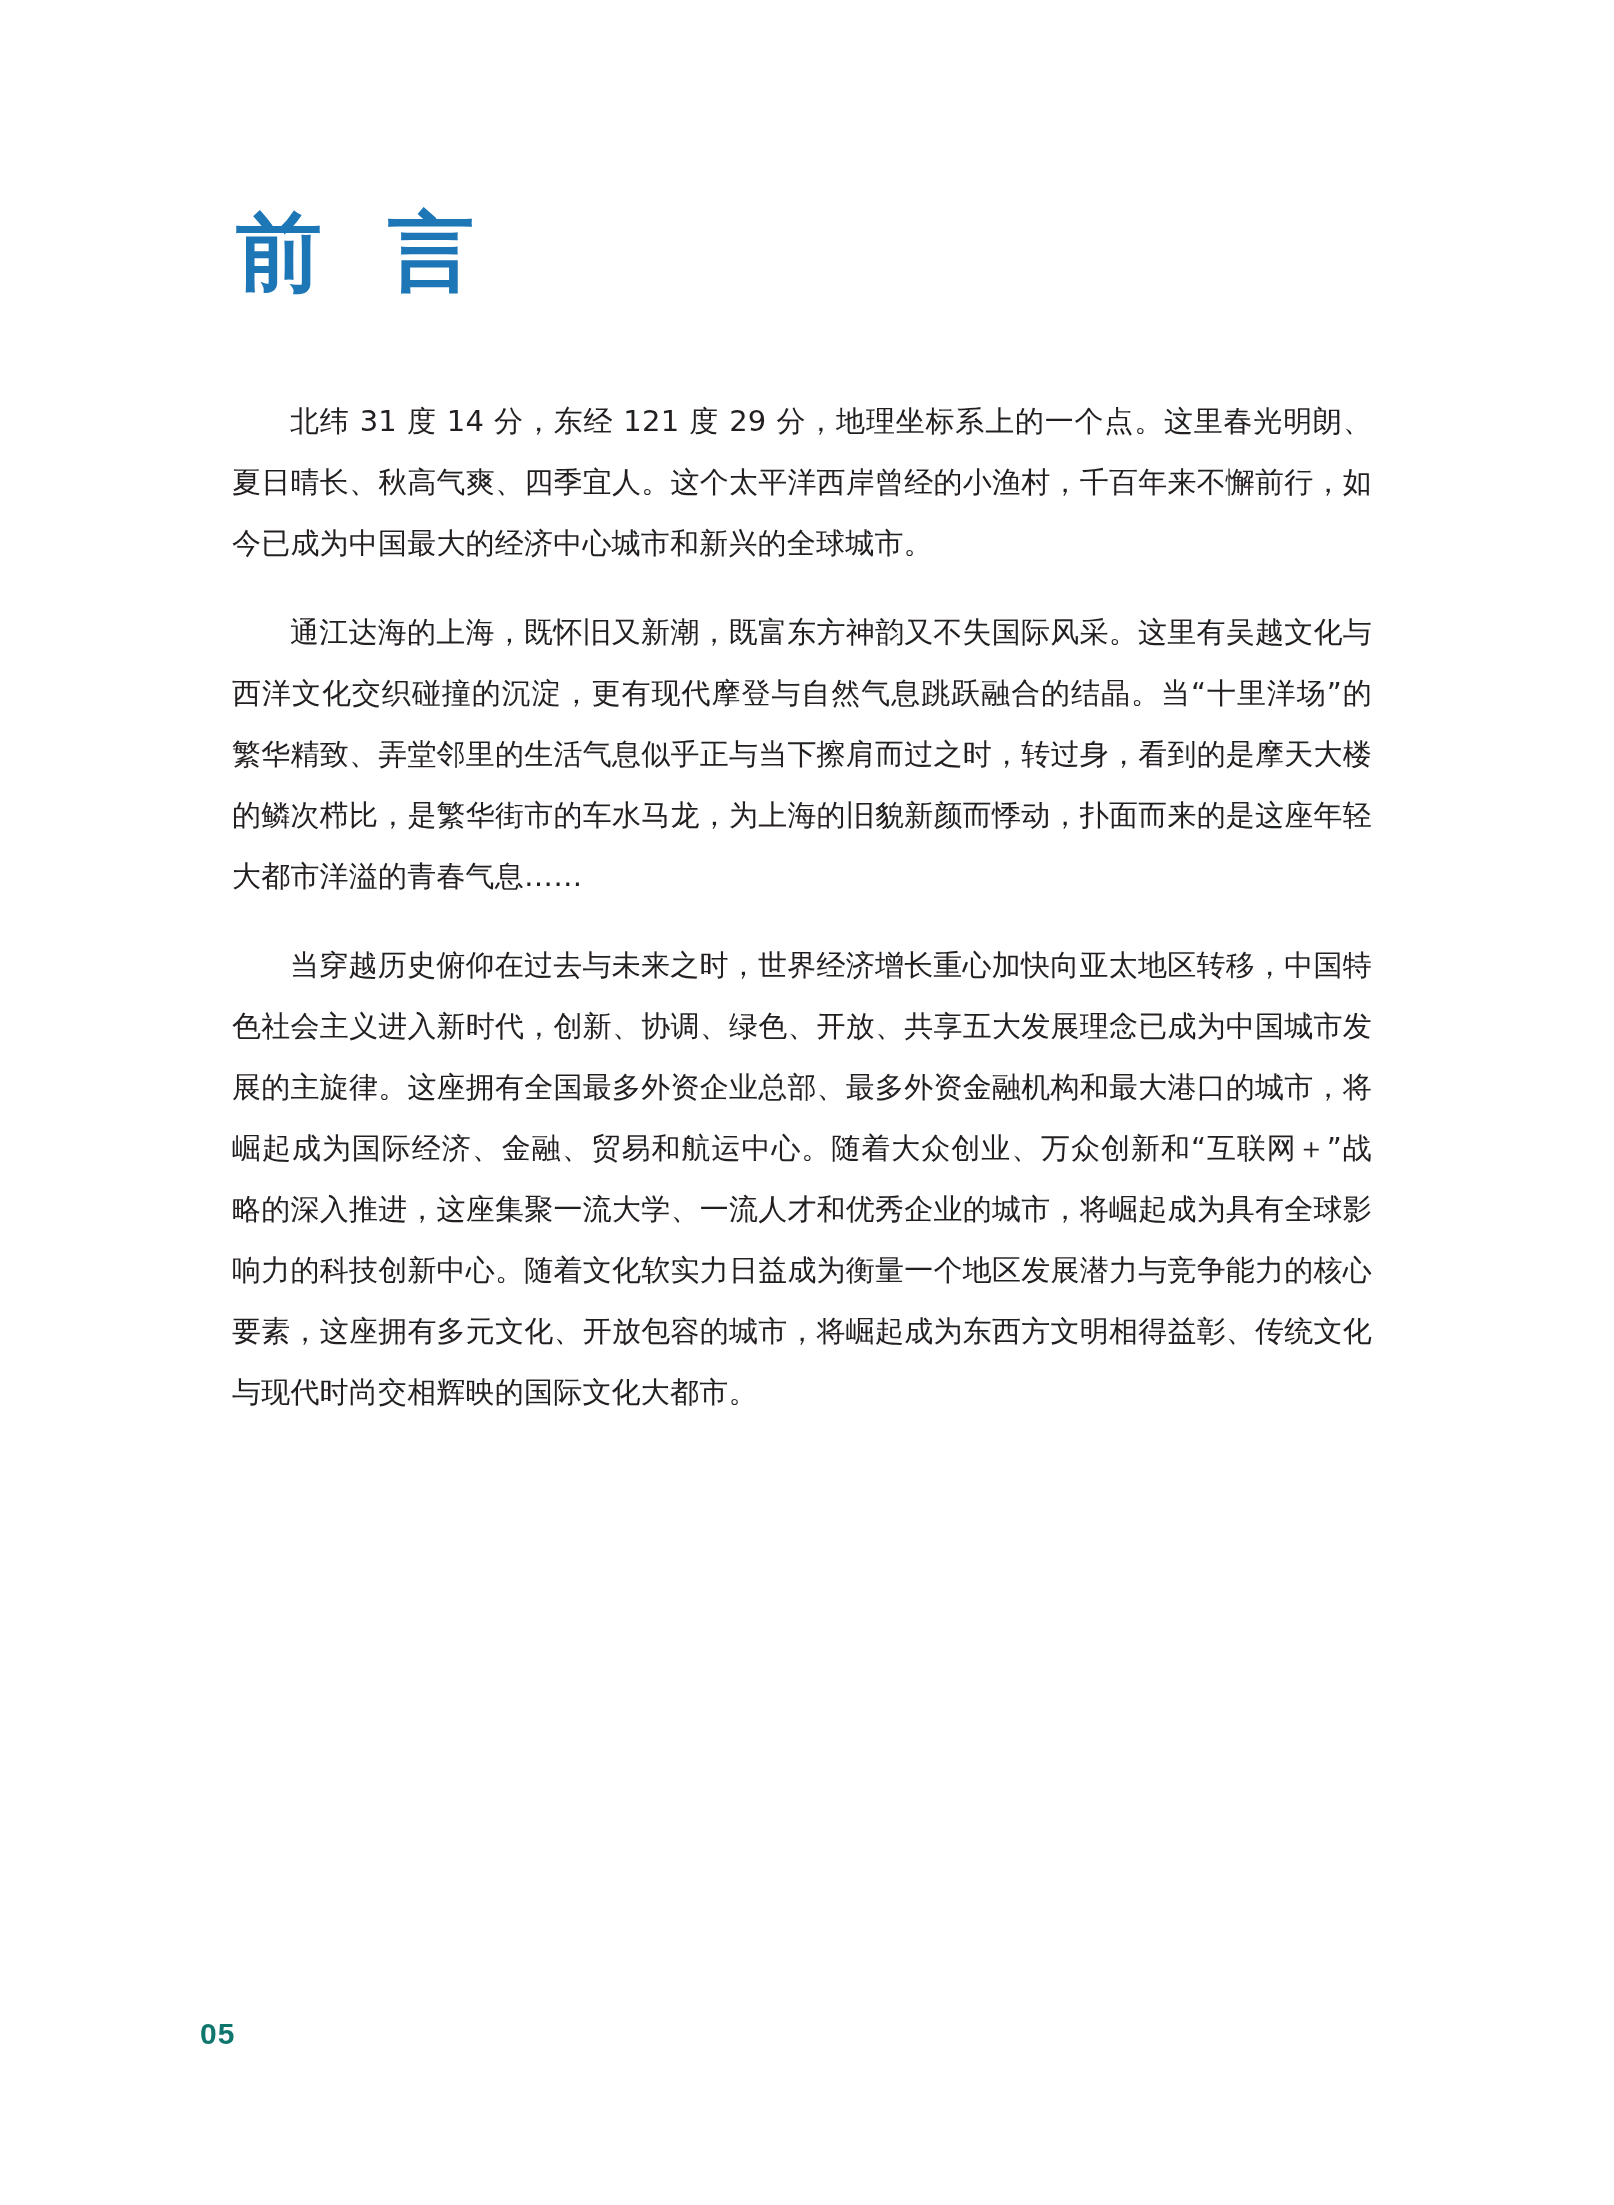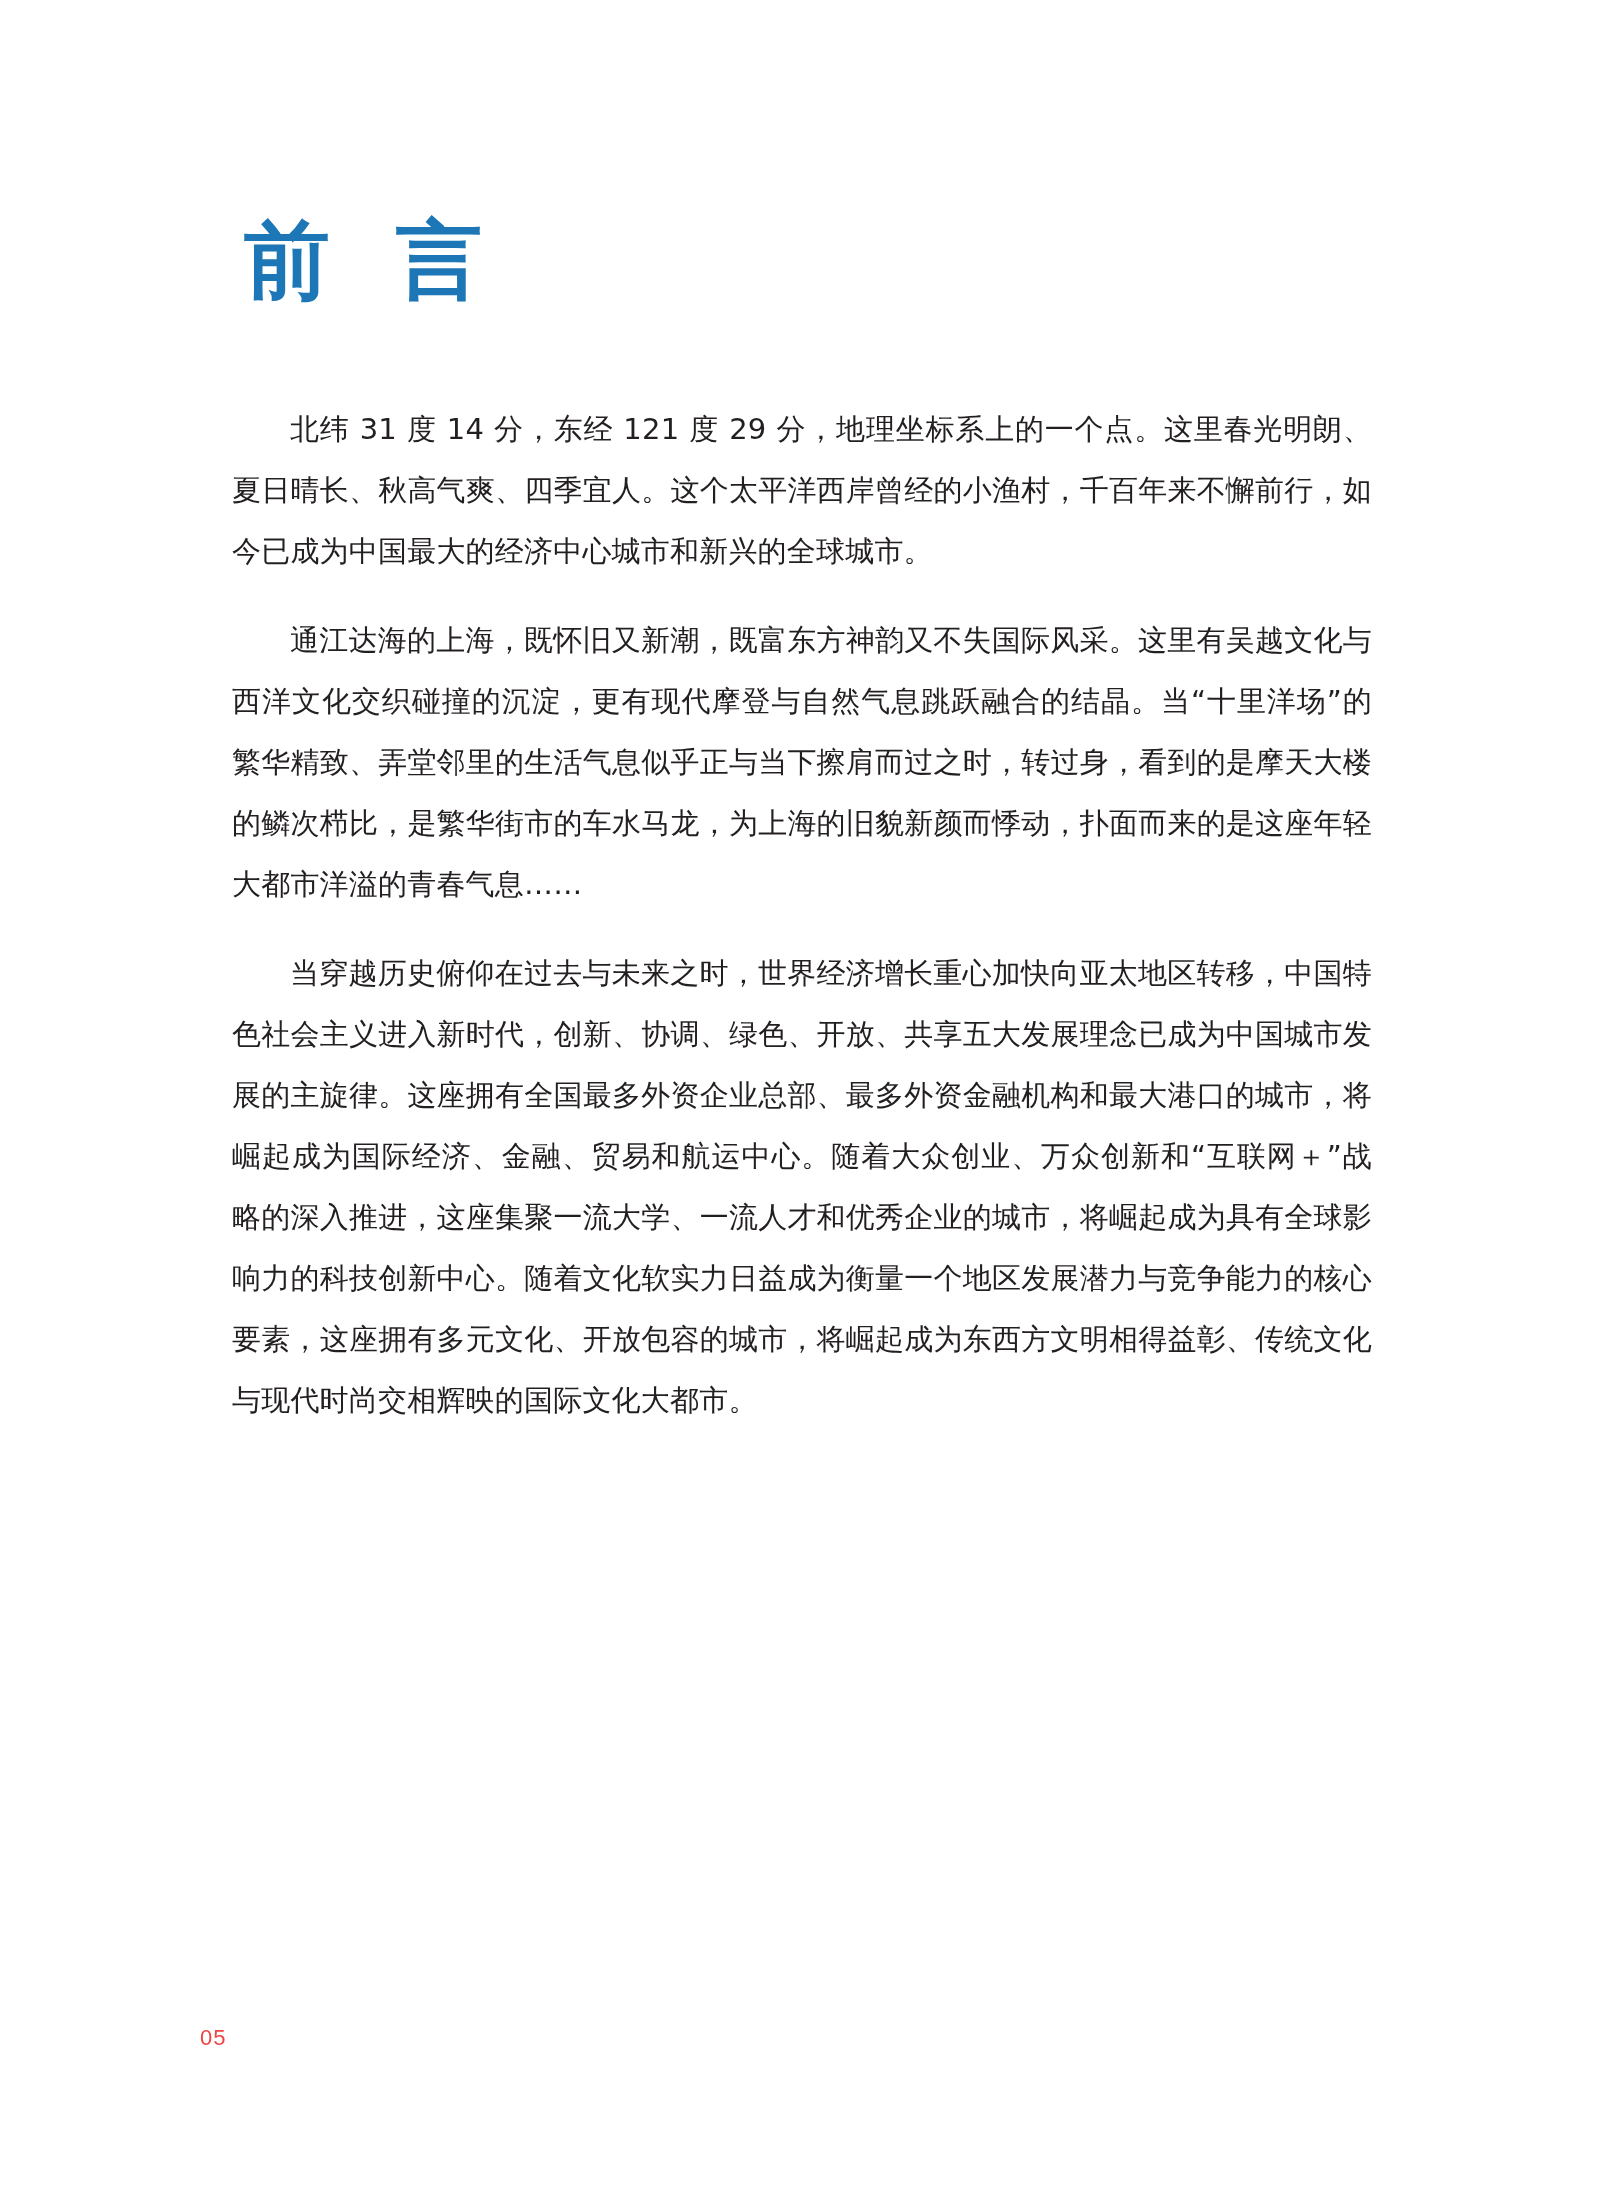--- a/index.html
+++ b/index.html
@@ -18,21 +18,21 @@
     overflow: hidden;
     box-sizing: border-box;
   }
   .content {
     position: absolute;
     left: 232px;
     top: 0;
     width: 1140px;
   }
   .title {
-    margin: 12px;
+    margin: 4px;
     padding-top: 205px;
     color: #1d76b5;
     font-size: 86px;
     font-weight: bold;
     letter-spacing: 18px;
     line-height: 1;
     font-family: "DejaVu Sans", sans-serif;
   }
   .body-block {
     margin-top: 96px;
@@ -48,23 +48,23 @@
     font-family: "DejaVu Sans", sans-serif;
     letter-spacing: 0.2px;
   }
   .para:last-child {
     margin-bottom: 0;
   }
   .page-number {
     position: absolute;
     left: 200px;
     bottom: 154px;
-    color: #ef4444;
-    font-size: 22px;
-    font-weight: normal;
+    color: #0f766e;
+    font-size: 30px;
+    font-weight: bold;
     font-family: "Liberation Sans", sans-serif;
     letter-spacing: 1px;
   }
 </style>
 </head>
 <body>
 
 <div class="page">
   <div class="content">
     <h1 class="title">前 言</h1>

